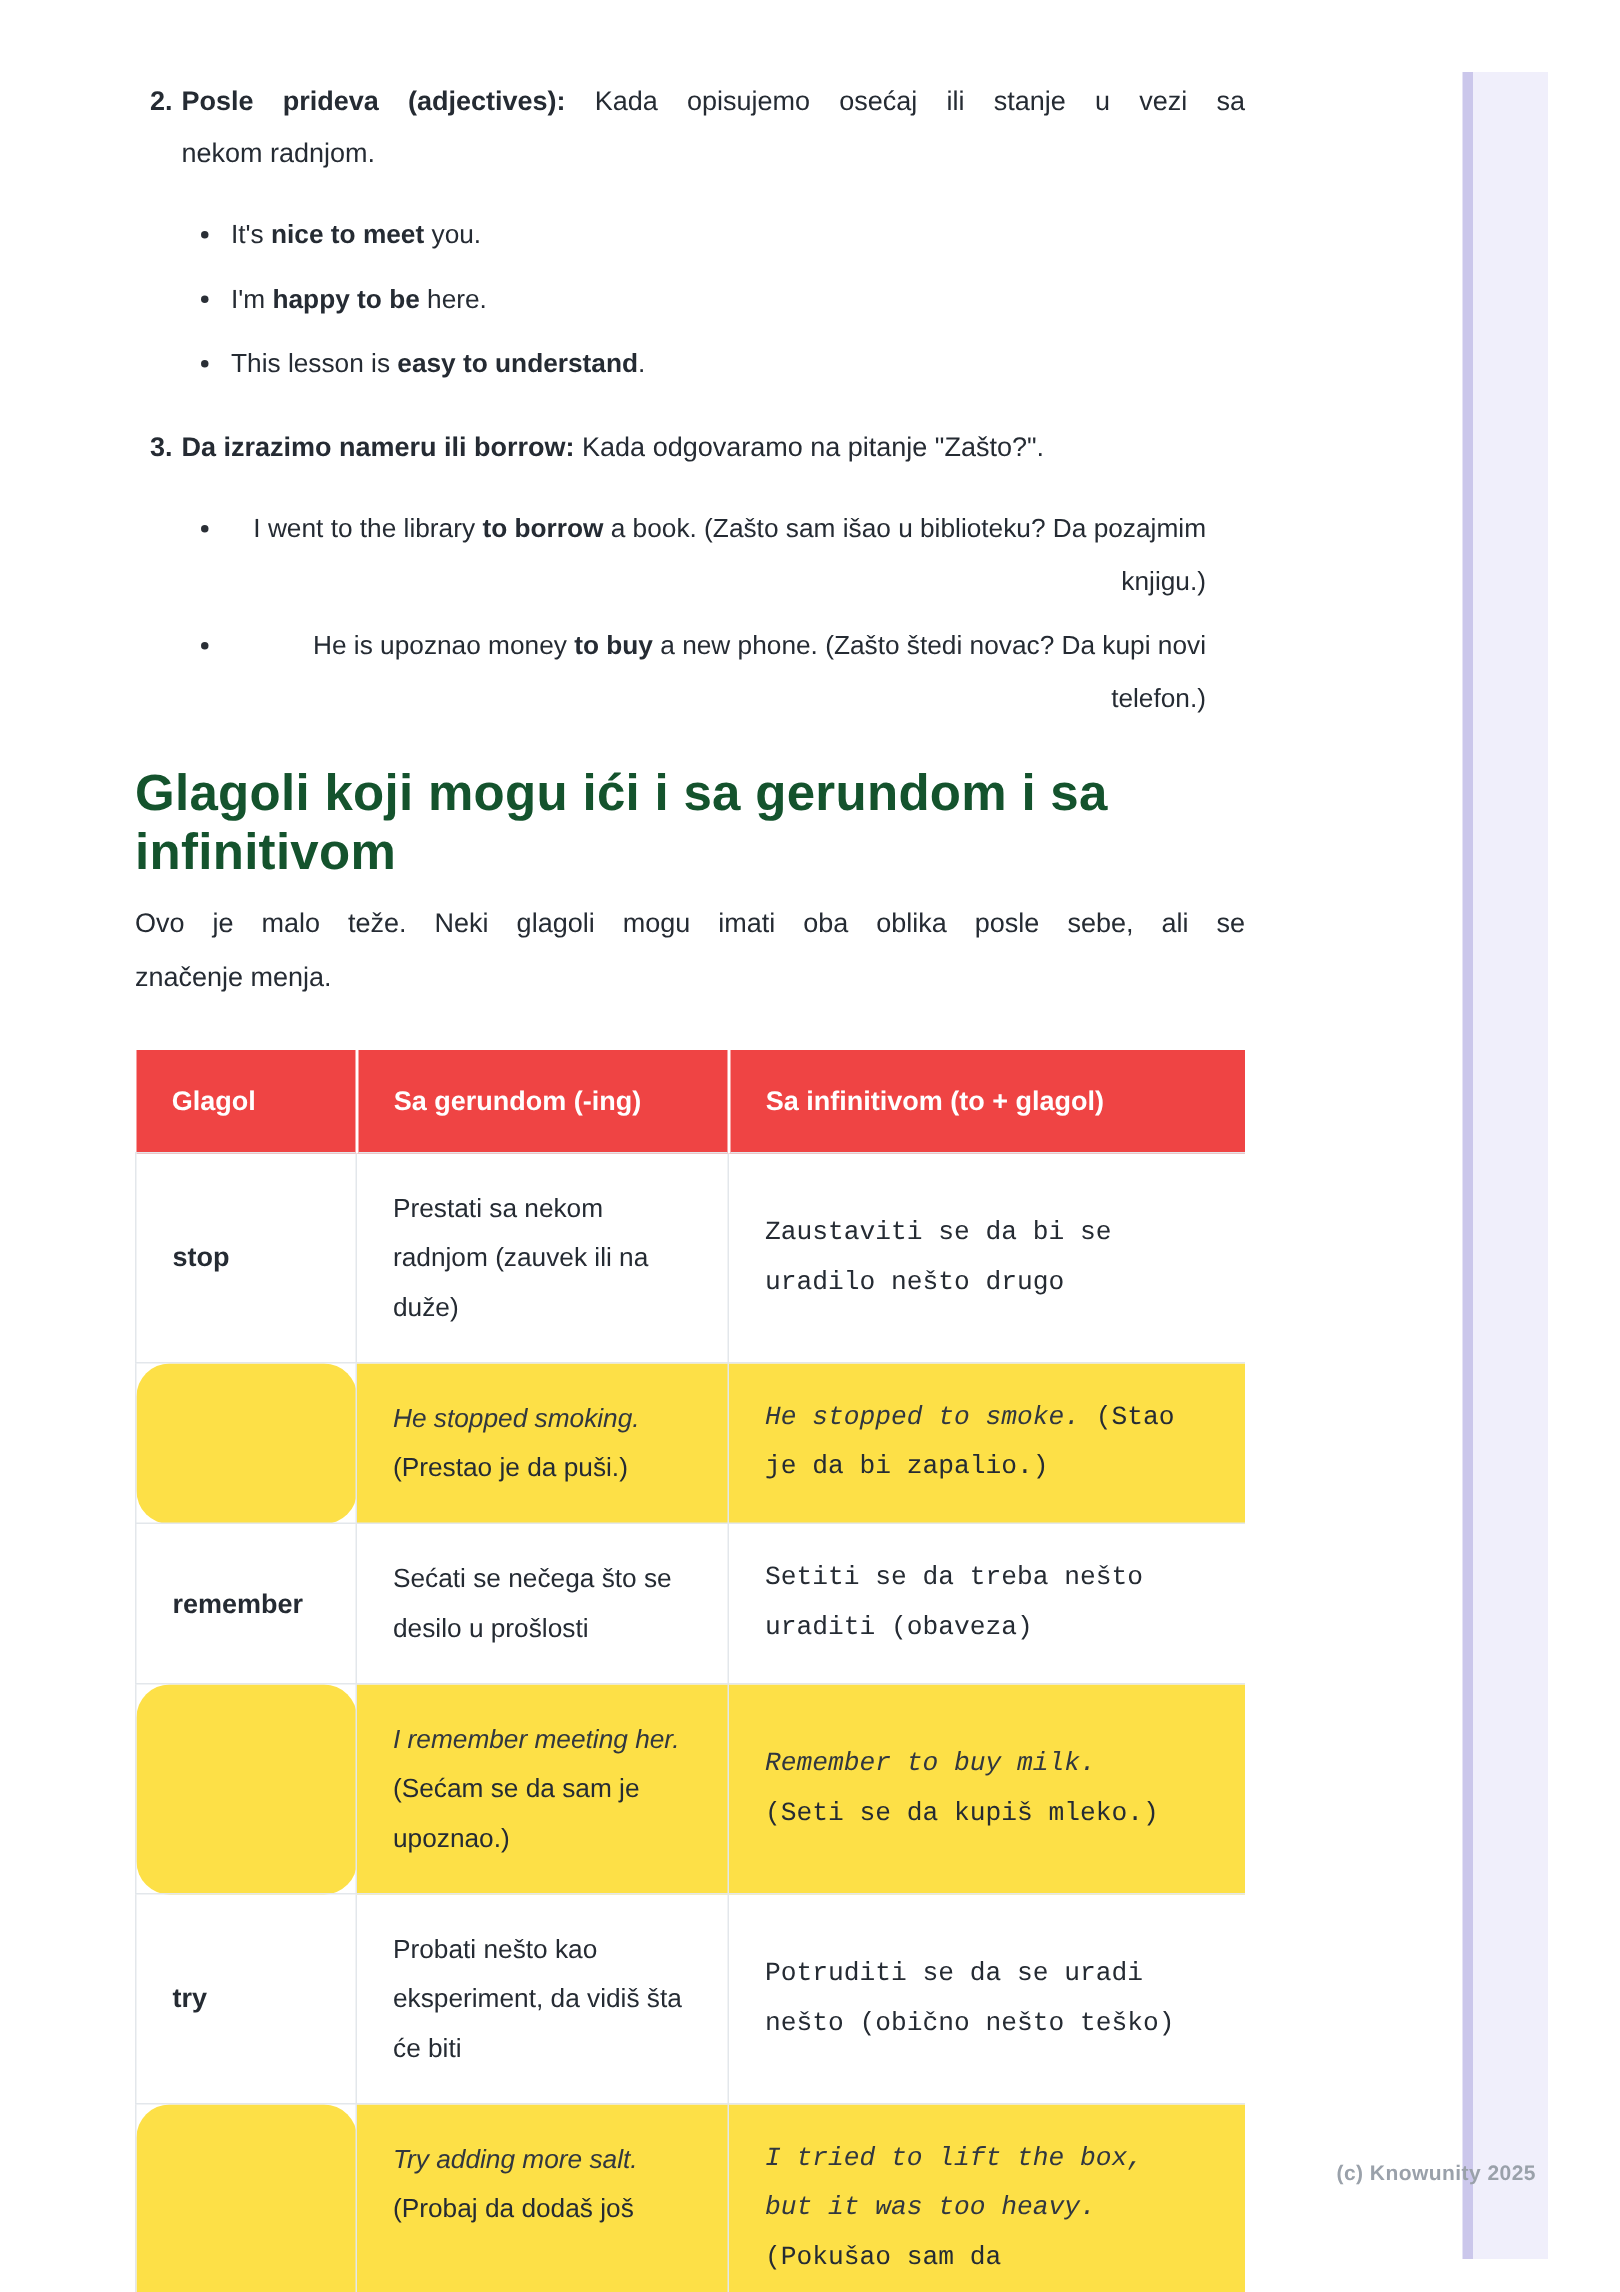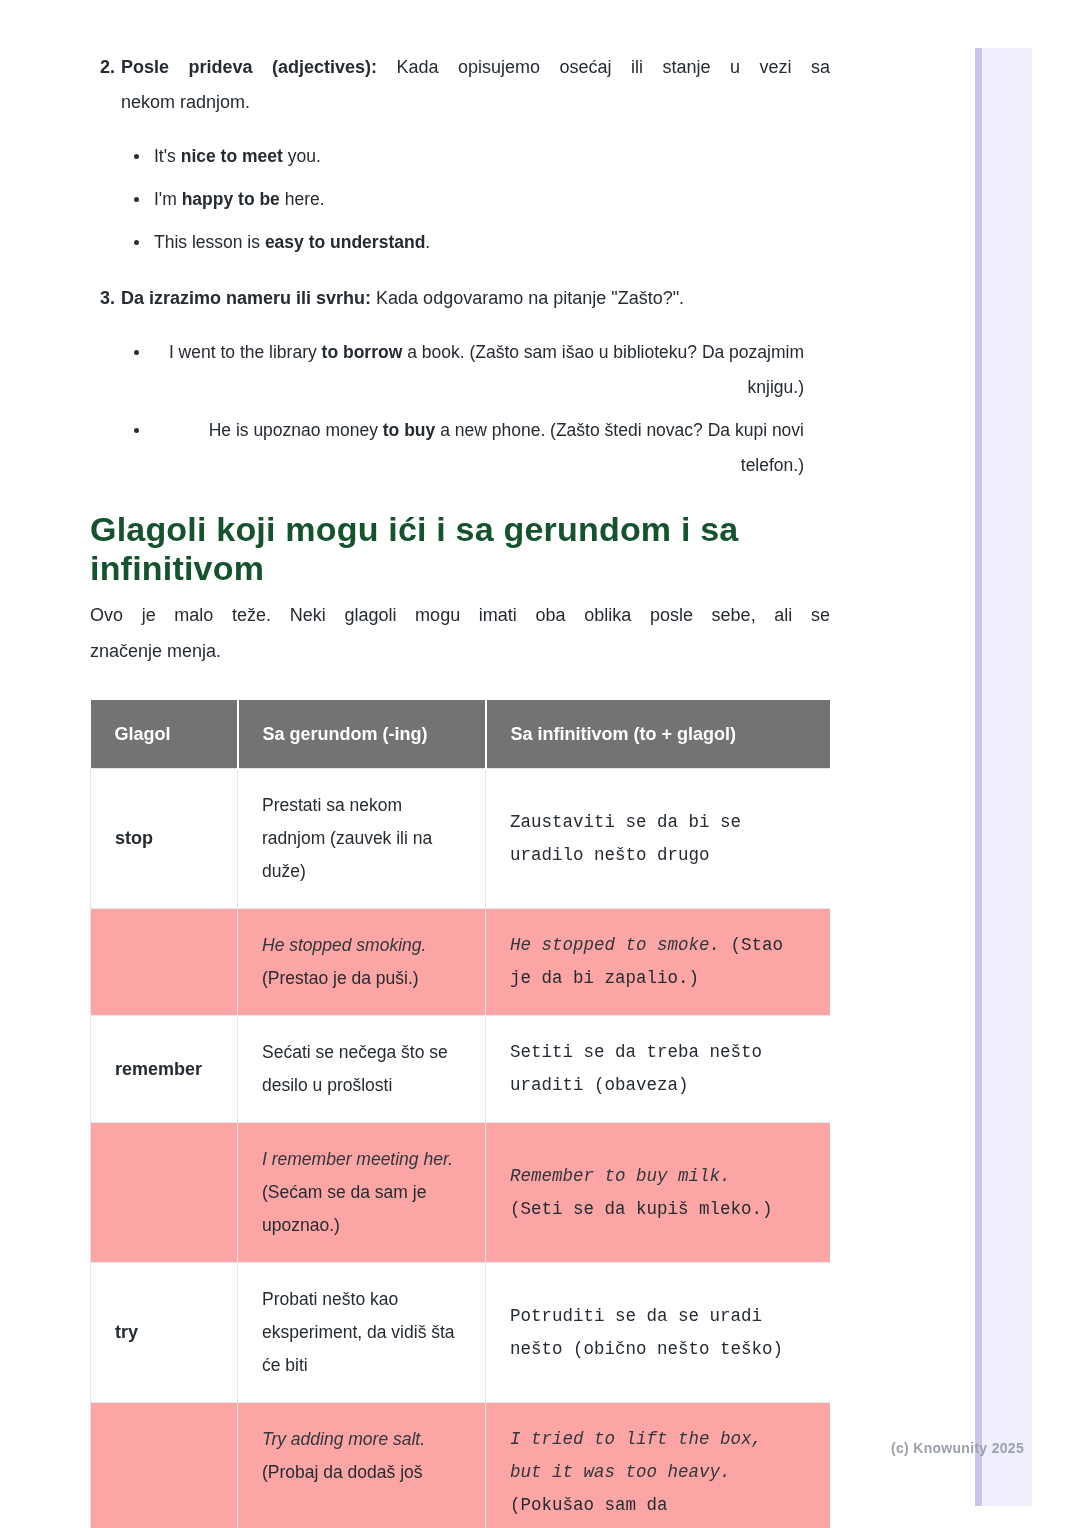--- a/index.html
+++ b/index.html
@@ -96,40 +96,40 @@
   }
   table {
     width: 740px;
     border-collapse: collapse;
     table-layout: fixed;
   }
   col.c1 { width: 147px; }
   col.c2 { width: 248px; }
   col.c3 { width: 345px; }
   th {
-    background: #737373;
+    background: #ef4444;
     color: #ffffff;
     font-size: 18px;
     font-weight: bold;
     text-align: left;
     padding: 23px 24px;
     line-height: 22px;
     border-left: 2px solid #ffffff;
   }
   th:first-child { border-left: none; }
   td {
     border: 1px solid #e3e7eb;
     font-size: 17.5px;
     line-height: 33px;
     padding: 20px 24px;
     vertical-align: middle;
   }
-  td.verb { font-weight: bold; font-size: 18px; }
+  td.verb { font-weight: bold; font-size: 18px; border-radius: 22px; }
   td.inf { padding-right: 43px; font-family: Liberation Mono, monospace; }
-  tr.alt td { background: #fca5a5; }
+  tr.alt td { background: #fde047; }
   tr.cut td { vertical-align: top; height: 180px; }
   em { font-style: italic; color: #31373f; }
 </style>
 </head>
 <body>
 
 <div class="page">
 
   <div class="stripe-line"></div>
   <div class="stripe-fill"></div>
@@ -154,21 +154,21 @@
         <span class="btext"><span>I'm </span><strong>happy to be</strong><span> here.</span></span>
       </div>
       <div class="bullet">
         <span class="dot"></span>
         <span class="btext"><span>This lesson is </span><strong>easy to understand</strong><span>.</span></span>
       </div>
     </div>
 
     <div class="numbered item3">
       <span class="num">3.</span>
-      <div class="ntext"><strong>Da izrazimo nameru ili svrhu: </strong><span>Kada odgovaramo na pitanje "Zašto?".</span></div>
+      <div class="ntext"><strong>Da izrazimo nameru ili borrow: </strong><span>Kada odgovaramo na pitanje "Zašto?".</span></div>
     </div>
 
     <div class="bullets">
       <div class="bullet">
         <span class="dot"></span>
         <span class="btext"><span>I went to the library </span><strong>to borrow</strong><span> a book. (Zašto sam išao u biblioteku? Da pozajmim knjigu.)</span></span>
       </div>
       <div class="bullet">
         <span class="dot"></span>
         <span class="btext"><span>He is upoznao money </span><strong>to buy</strong><span> a new phone. (Zašto štedi novac? Da kupi novi telefon.)</span></span>

